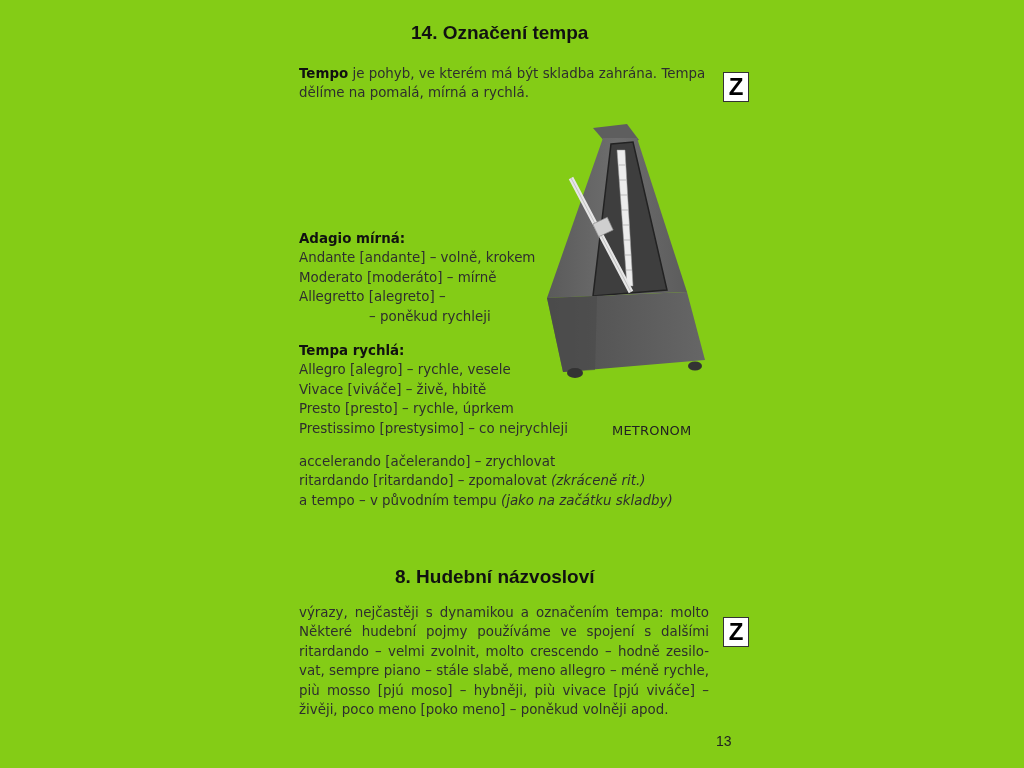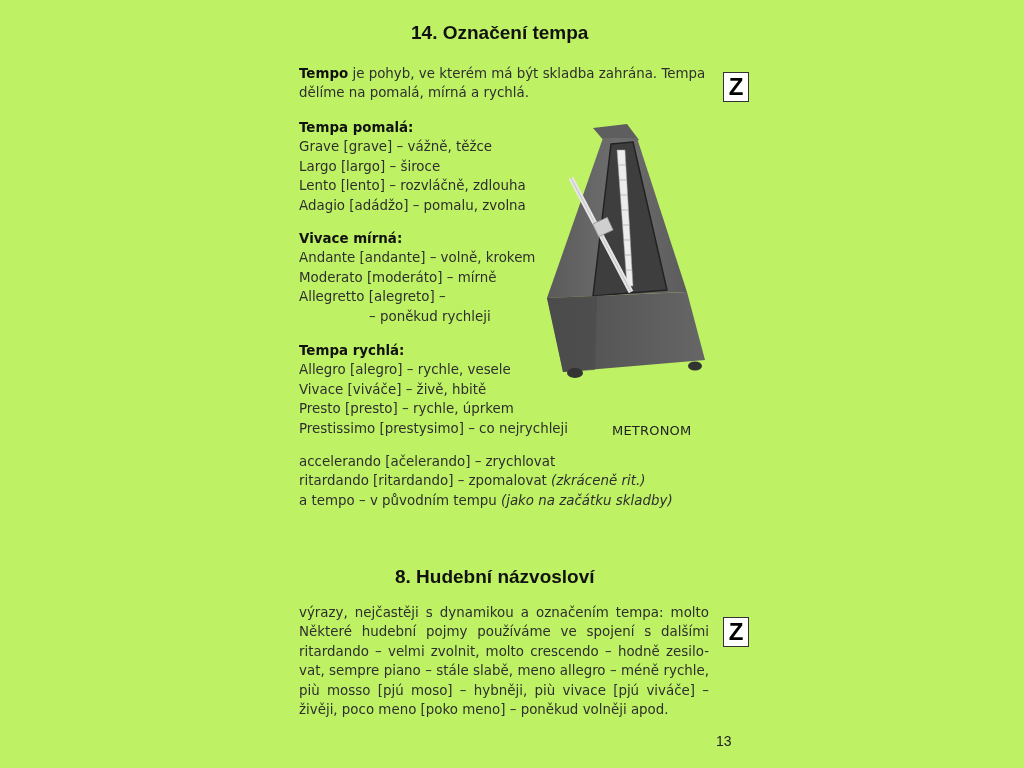--- a/index.html
+++ b/index.html
@@ -1,18 +1,18 @@
 <!DOCTYPE html>
 <html><head>
 <meta charset="utf-8">
 <style>
   html, body { margin: 0; padding: 0; background: #ffffff; }
   body { width: 1024px; height: 768px; position: relative; overflow: hidden;
          font-family: "DejaVu Sans", sans-serif; color: #2a2a2a; }
-  .page { position: absolute; left: 0; top: 0; width: 1024px; height: 768px; background: #bef264; }
+  .page { position: absolute; left: 0; top: 0; width: 1024px; height: 768px; background: #84cc16; }
   .h1 { position: absolute; font-family: "Liberation Sans", sans-serif; font-weight: bold;
         font-size: 19px; color: #111; }
   .txt { position: absolute; left: 299px; font-size: 13.4px; line-height: 19.4px; color: #2e2e2e; white-space: nowrap; }
   .txt b { color: #111; text-align: center; }
   .bold { font-weight: bold; color: #111; }
   .ital { font-style: italic; }
   .zbox { position: absolute; width: 24px; height: 28px; border: 1px solid #333; background: #fff;
           font-family: "Liberation Sans", sans-serif; font-weight: bold; font-size: 24px;
           line-height: 28px; text-align: center; color: #000; }
   .justify { text-align: justify; text-align-last: left; white-space: normal; width: 410px; }
@@ -29,30 +29,23 @@
 <div class="page">
 
   <div class="h1" style="left:411px; top:22px;">14. Označení tempa</div>
   <div class="zbox" style="left:723px; top:72px;">Z</div>
 
   <div class="txt" style="top:64px;">
     <div><b>Tempo</b><span> je pohyb, ve kterém má být skladba zahrána. Tempa</span></div>
     <div>dělíme na pomalá, mírná a rychlá.</div>
   </div>
 
-  <div class="txt" style="top:118px;">
-    <div class="bold">Tempa pomalá:</div>
-    <div>Grave [grave] – vážně, těžce</div>
-    <div>Largo [largo] – široce</div>
-    <div>Lento [lento] – rozvláčně, zdlouha</div>
-    <div>Adagio [adádžo] – pomalu, zvolna</div>
-  </div>
 
   <div class="txt" style="top:229px;">
-    <div class="bold">Vivace mírná:</div>
+    <div class="bold">Adagio mírná:</div>
     <div>Andante [andante] – volně, krokem</div>
     <div>Moderato [moderáto] – mírně</div>
     <div>Allegretto [alegreto] –</div>
     <div style="padding-left:70px;">– poněkud rychleji</div>
   </div>
 
   <div class="txt" style="top:341px;">
     <div class="bold">Tempa rychlá:</div>
     <div>Allegro [alegro] – rychle, vesele</div>
     <div>Vivace [viváče] – živě, hbitě</div>

